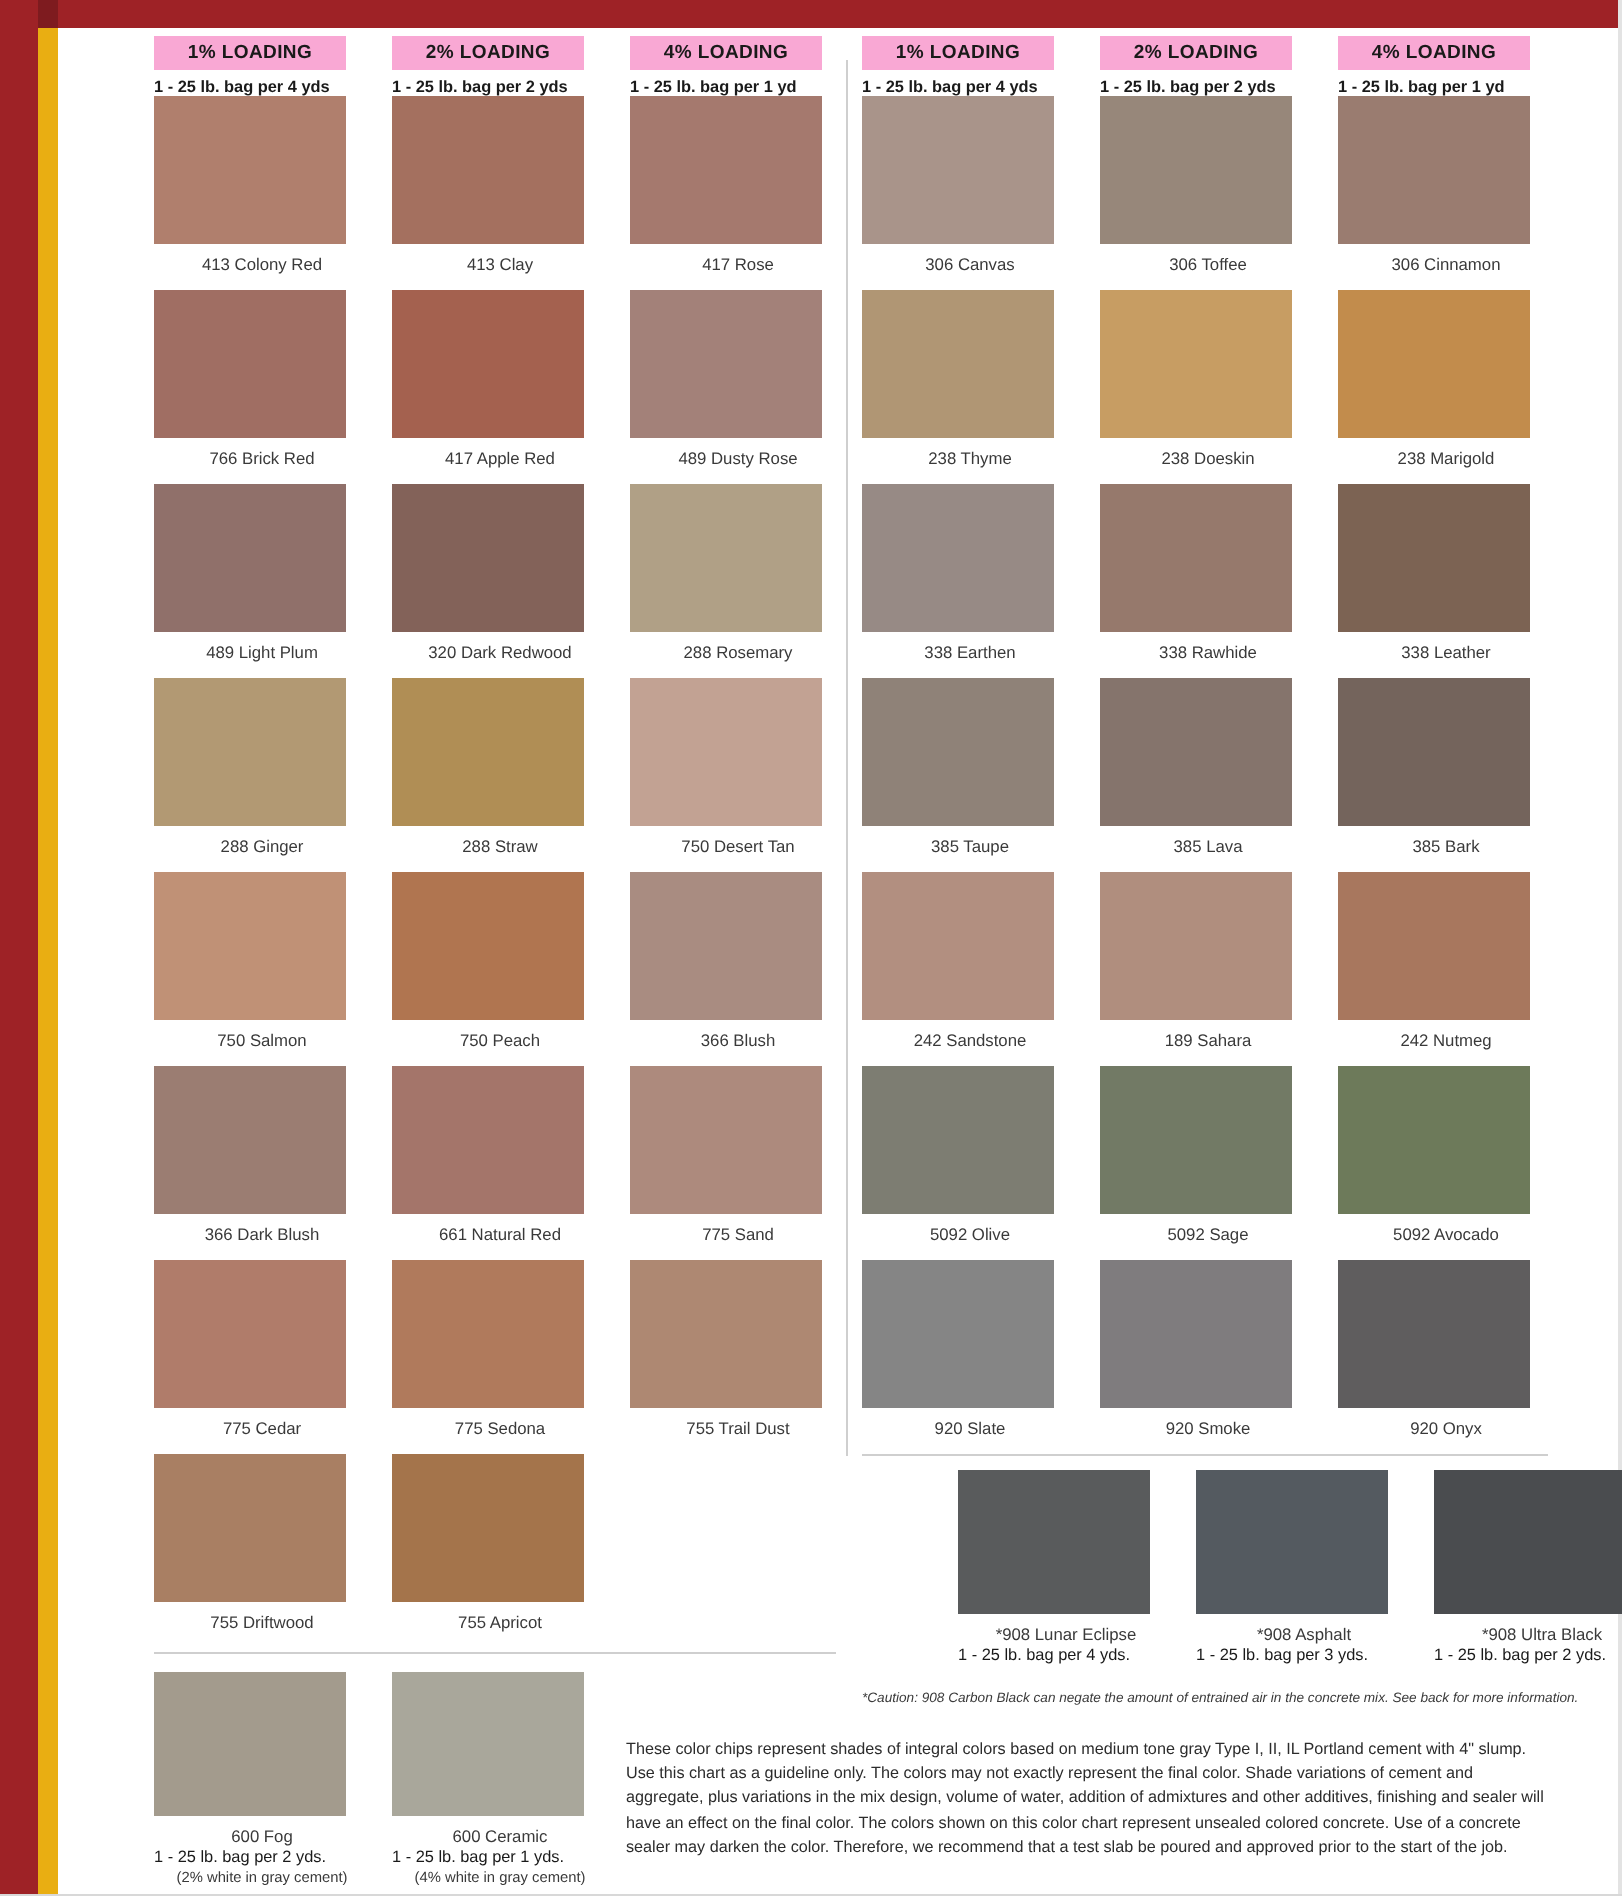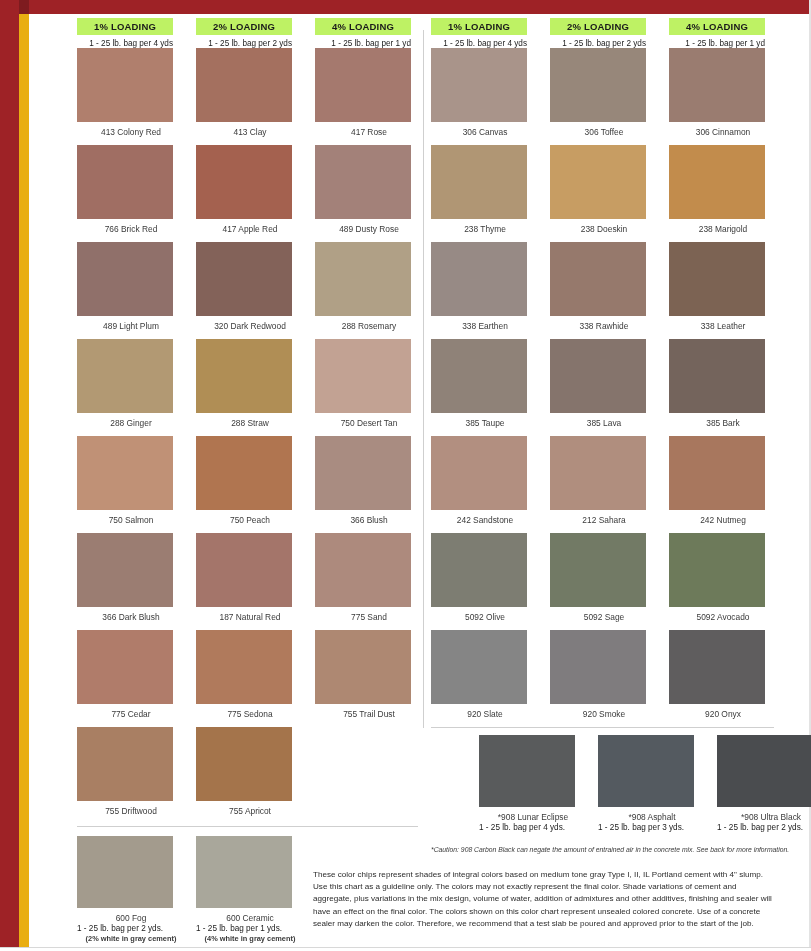--- a/index.html
+++ b/index.html
@@ -52,33 +52,33 @@
     background:#cfcfcf;
   }
 
   
   .hdr-row{
     display:flex; gap:23px;
     position:absolute; top:4px; left:0;
   }
   .hdr-cell{ width:96px; }
   .hdr-band{
-    background:#bef264;
+    background:#f9a8d4;
     text-align:center;
     font-size:9.5px;
     font-weight:bold;
     color:#1a1a1a;
     letter-spacing:.2px;
     padding:3px 0 3px;
     line-height:11px;
   }
   .hdr-sub{
-    text-align:right;
+    text-align:left;
     font-size:8.2px;
-    font-weight:normal;
+    font-weight:bold;
     color:#1a1a1a;
     padding-top:4px;
     line-height:10px;
     white-space:nowrap;
   }
 
   
   .grid{
     position:absolute;
     left:0; top:34px;
@@ -106,21 +106,20 @@
     color:#1a1a1a;
     line-height:10px;
     white-space:nowrap;
   }
   .chip-sub2{
     text-align:center;
     font-size:7.4px;
     color:#3a3a3a;
     line-height:9px;
     white-space:nowrap;
-    font-weight:bold;
   }
 
   
   #block-908{
     position:absolute;left:431px;top:735px;width:338px;margin-left:48px;
   }
   #block-908 .grid908{
     display:grid;grid-template-columns:repeat(3,96px);column-gap:23px;
   }
   .rule-h{
@@ -242,21 +241,21 @@
         <div class="cell">
           <div class="chip" style="background: rgb(169, 140, 129);"></div>
           <div class="chip-label">366 Blush</div>
         </div>
         <div class="cell">
           <div class="chip" style="background: rgb(155, 125, 114);"></div>
           <div class="chip-label">366 Dark Blush</div>
         </div>
         <div class="cell">
           <div class="chip" style="background: rgb(164, 117, 106);"></div>
-          <div class="chip-label">187 Natural Red</div>
+          <div class="chip-label">661 Natural Red</div>
         </div>
         <div class="cell">
           <div class="chip" style="background: rgb(173, 138, 125);"></div>
           <div class="chip-label">775 Sand</div>
         </div>
         <div class="cell">
           <div class="chip" style="background: rgb(176, 124, 106);"></div>
           <div class="chip-label">775 Cedar</div>
         </div>
         <div class="cell">
@@ -341,21 +340,21 @@
         <div class="cell">
           <div class="chip" style="background: rgb(116, 100, 92);"></div>
           <div class="chip-label">385 Bark</div>
         </div>
         <div class="cell">
           <div class="chip" style="background: rgb(178, 143, 128);"></div>
           <div class="chip-label">242 Sandstone</div>
         </div>
         <div class="cell">
           <div class="chip" style="background: rgb(176, 142, 126);"></div>
-          <div class="chip-label">212 Sahara</div>
+          <div class="chip-label">189 Sahara</div>
         </div>
         <div class="cell">
           <div class="chip" style="background: rgb(168, 119, 94);"></div>
           <div class="chip-label">242 Nutmeg</div>
         </div>
         <div class="cell">
           <div class="chip" style="background: rgb(125, 125, 114);"></div>
           <div class="chip-label">5092 Olive</div>
         </div>
         <div class="cell">

